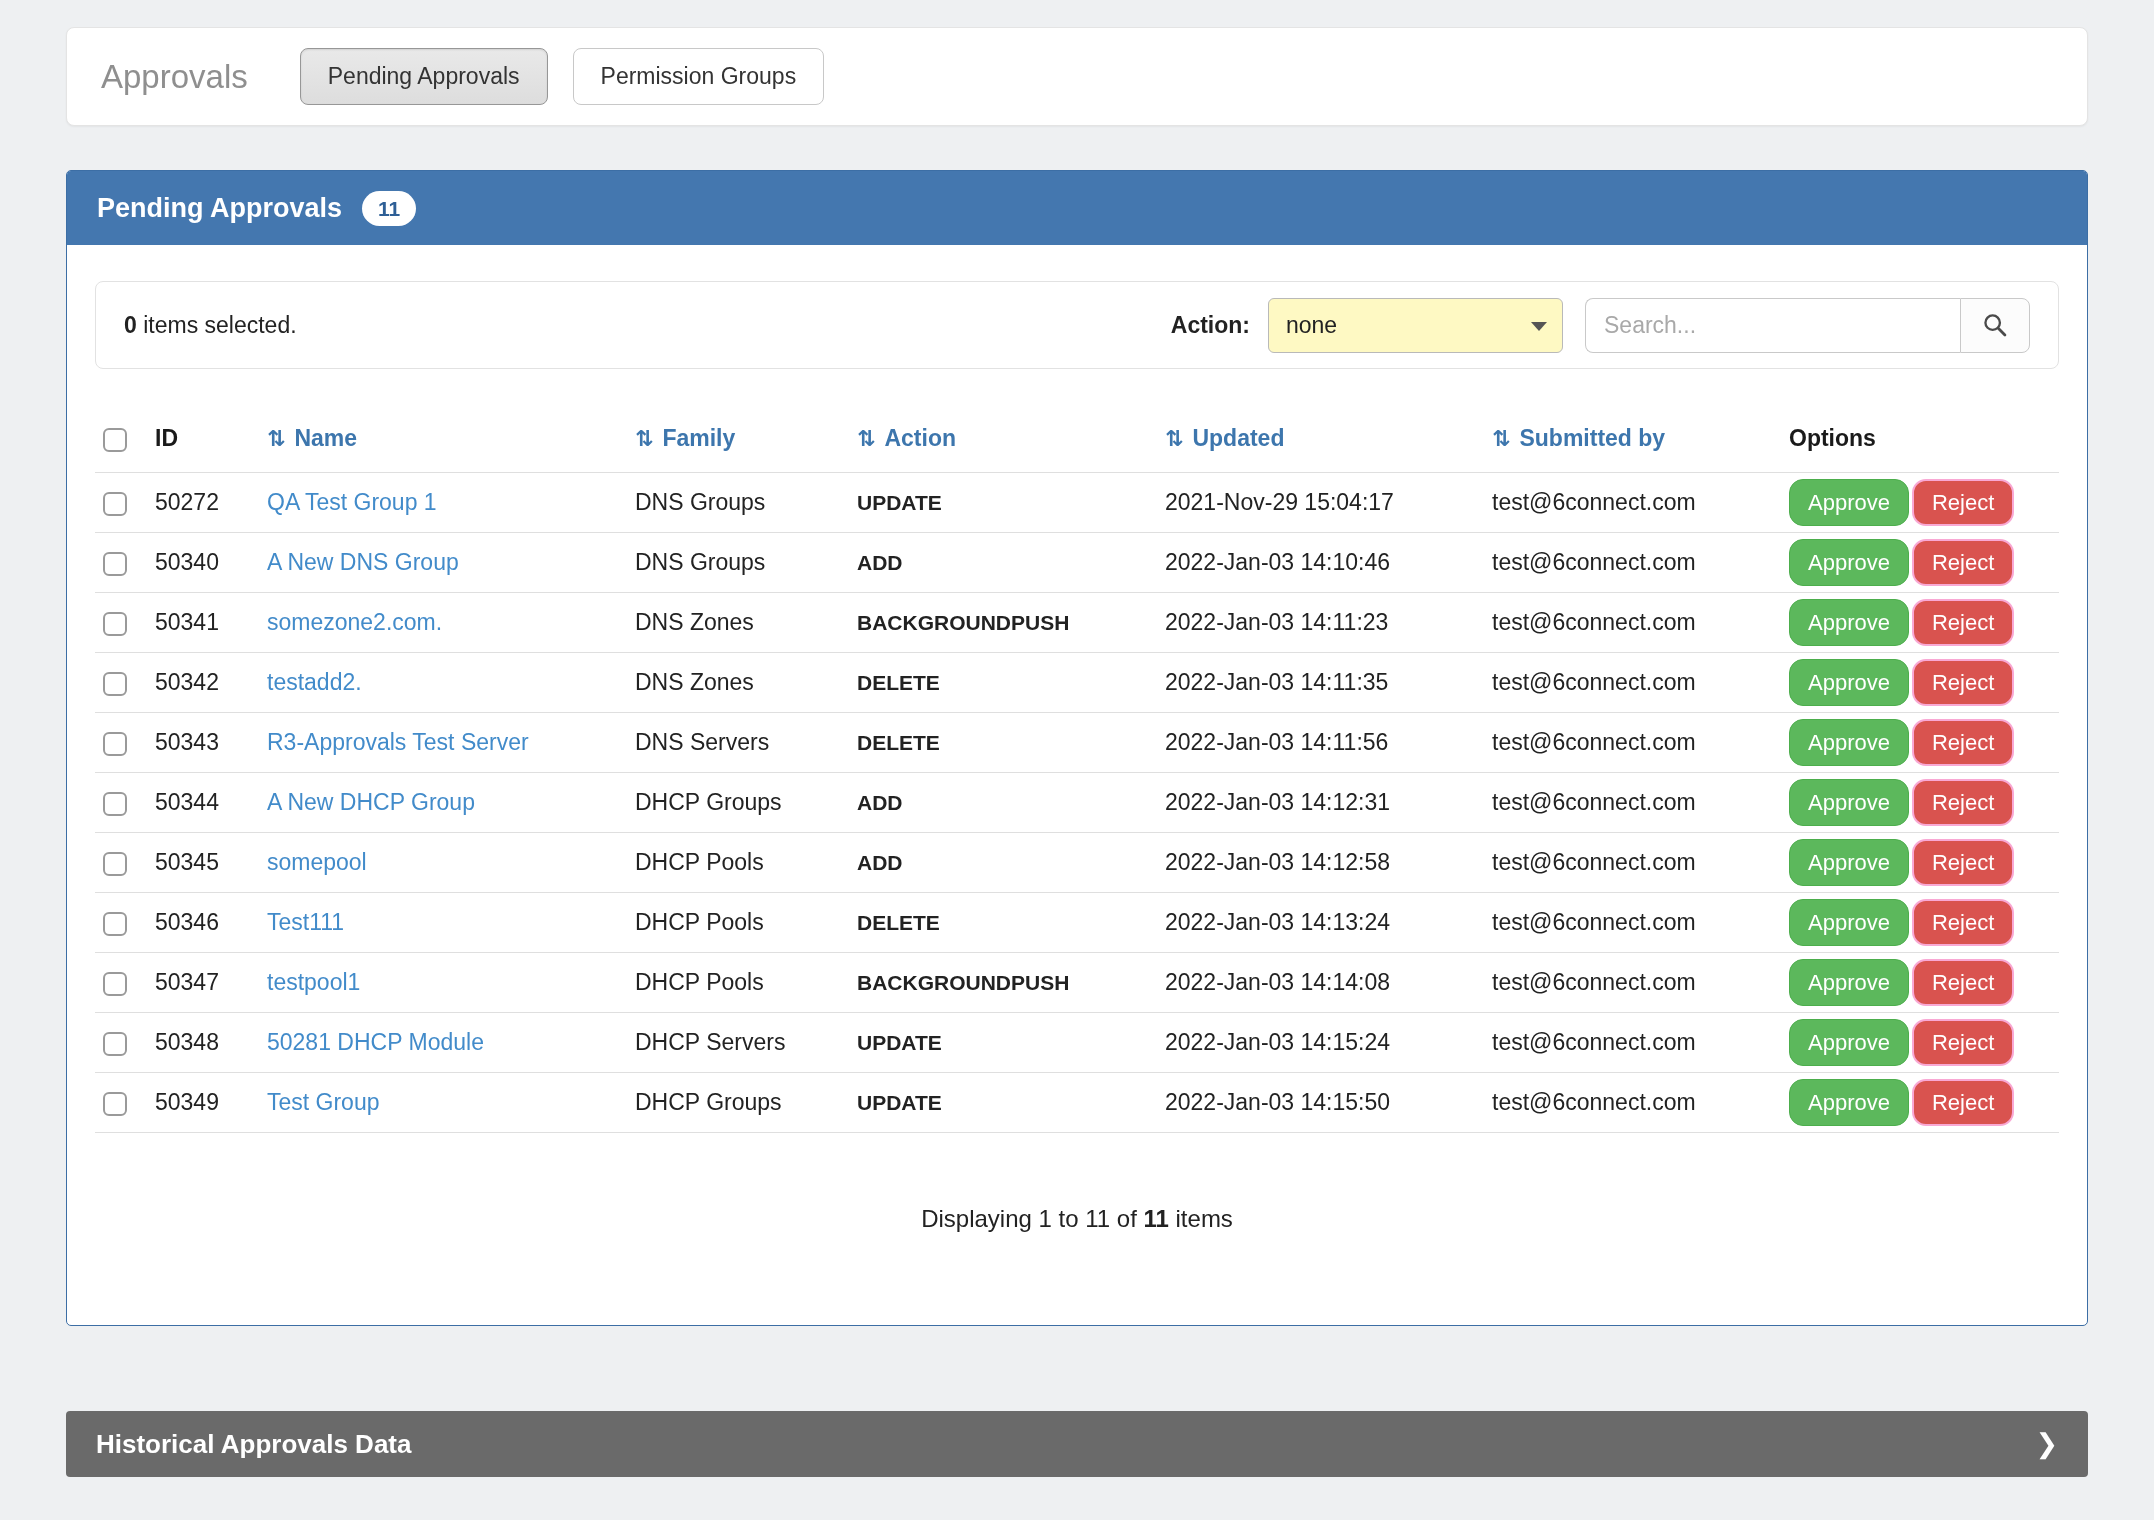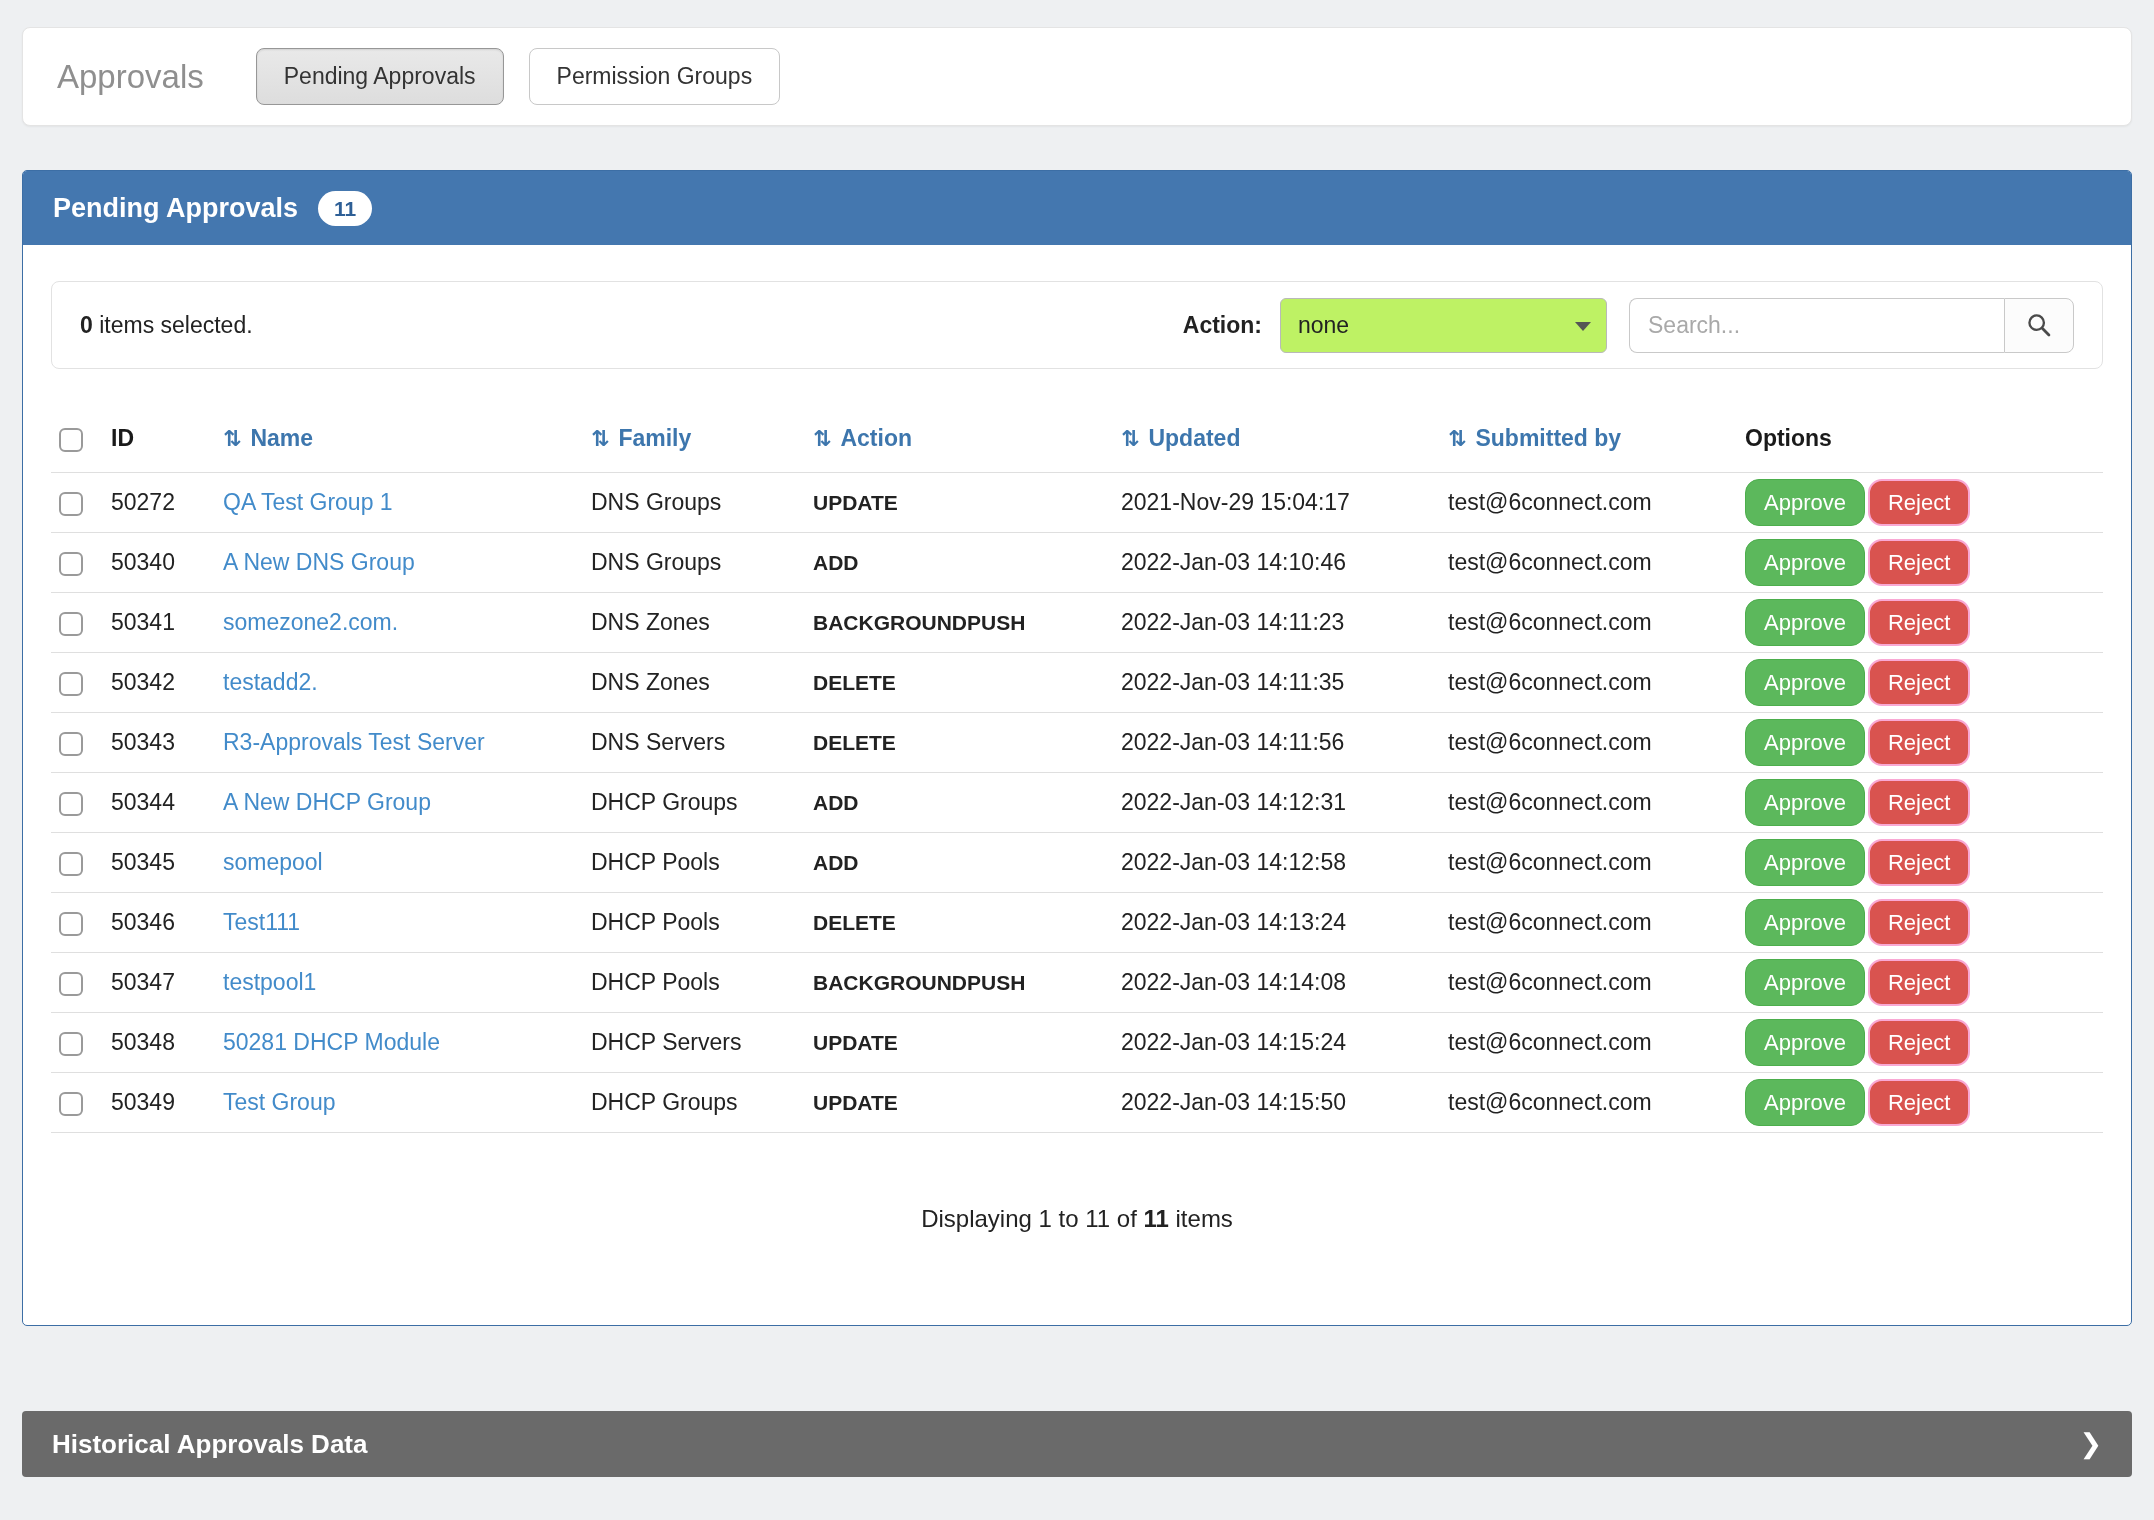--- a/index.html
+++ b/index.html
@@ -4,21 +4,21 @@
 <style>
   * { box-sizing: border-box; }
   html, body { margin: 0; padding: 0; }
   body {
     width: 2154px;
     min-height: 1520px;
     background: #eef0f2;
     font-family: "Liberation Sans", "DejaVu Sans", sans-serif;
     color: #222;
   }
-  .page { padding: 27px 22px 30px; }
+  .page { padding: 27px 66px 30px; }
 
   
   .top-card {
     background: #fff;
     border: 1px solid #e4e4e4;
     border-radius: 8px;
     box-shadow: 0 1px 2px rgba(0,0,0,0.05);
     padding: 0 30px;
     height: 99px;
     display: flex;
@@ -86,29 +86,29 @@
     align-items: center;
     justify-content: space-between;
   }
   .selected-info { font-size: 23px; color: #222; }
   .toolbar-right { display: flex; align-items: center; }
   .action-label { font-size: 23px; font-weight: 700; margin-right: 18px; }
   .select-wrap { position: relative; margin-right: 22px; }
   .select-wrap select {
     appearance: none;
     -webkit-appearance: none;
-    width: 327px;
+    width: 295px;
     height: 55px;
     font-family: inherit;
     font-size: 23px;
     color: #222;
     padding: 0 44px 0 17px;
     border: 1px solid #b9b9b9;
     border-radius: 6px;
-    background: #bef264;
+    background: #fef9c3;
     cursor: pointer;
   }
   .caret {
     position: absolute;
     right: 16px;
     top: 24px;
     width: 0; height: 0;
     border-left: 8px solid transparent;
     border-right: 8px solid transparent;
     border-top: 9px solid #555;

